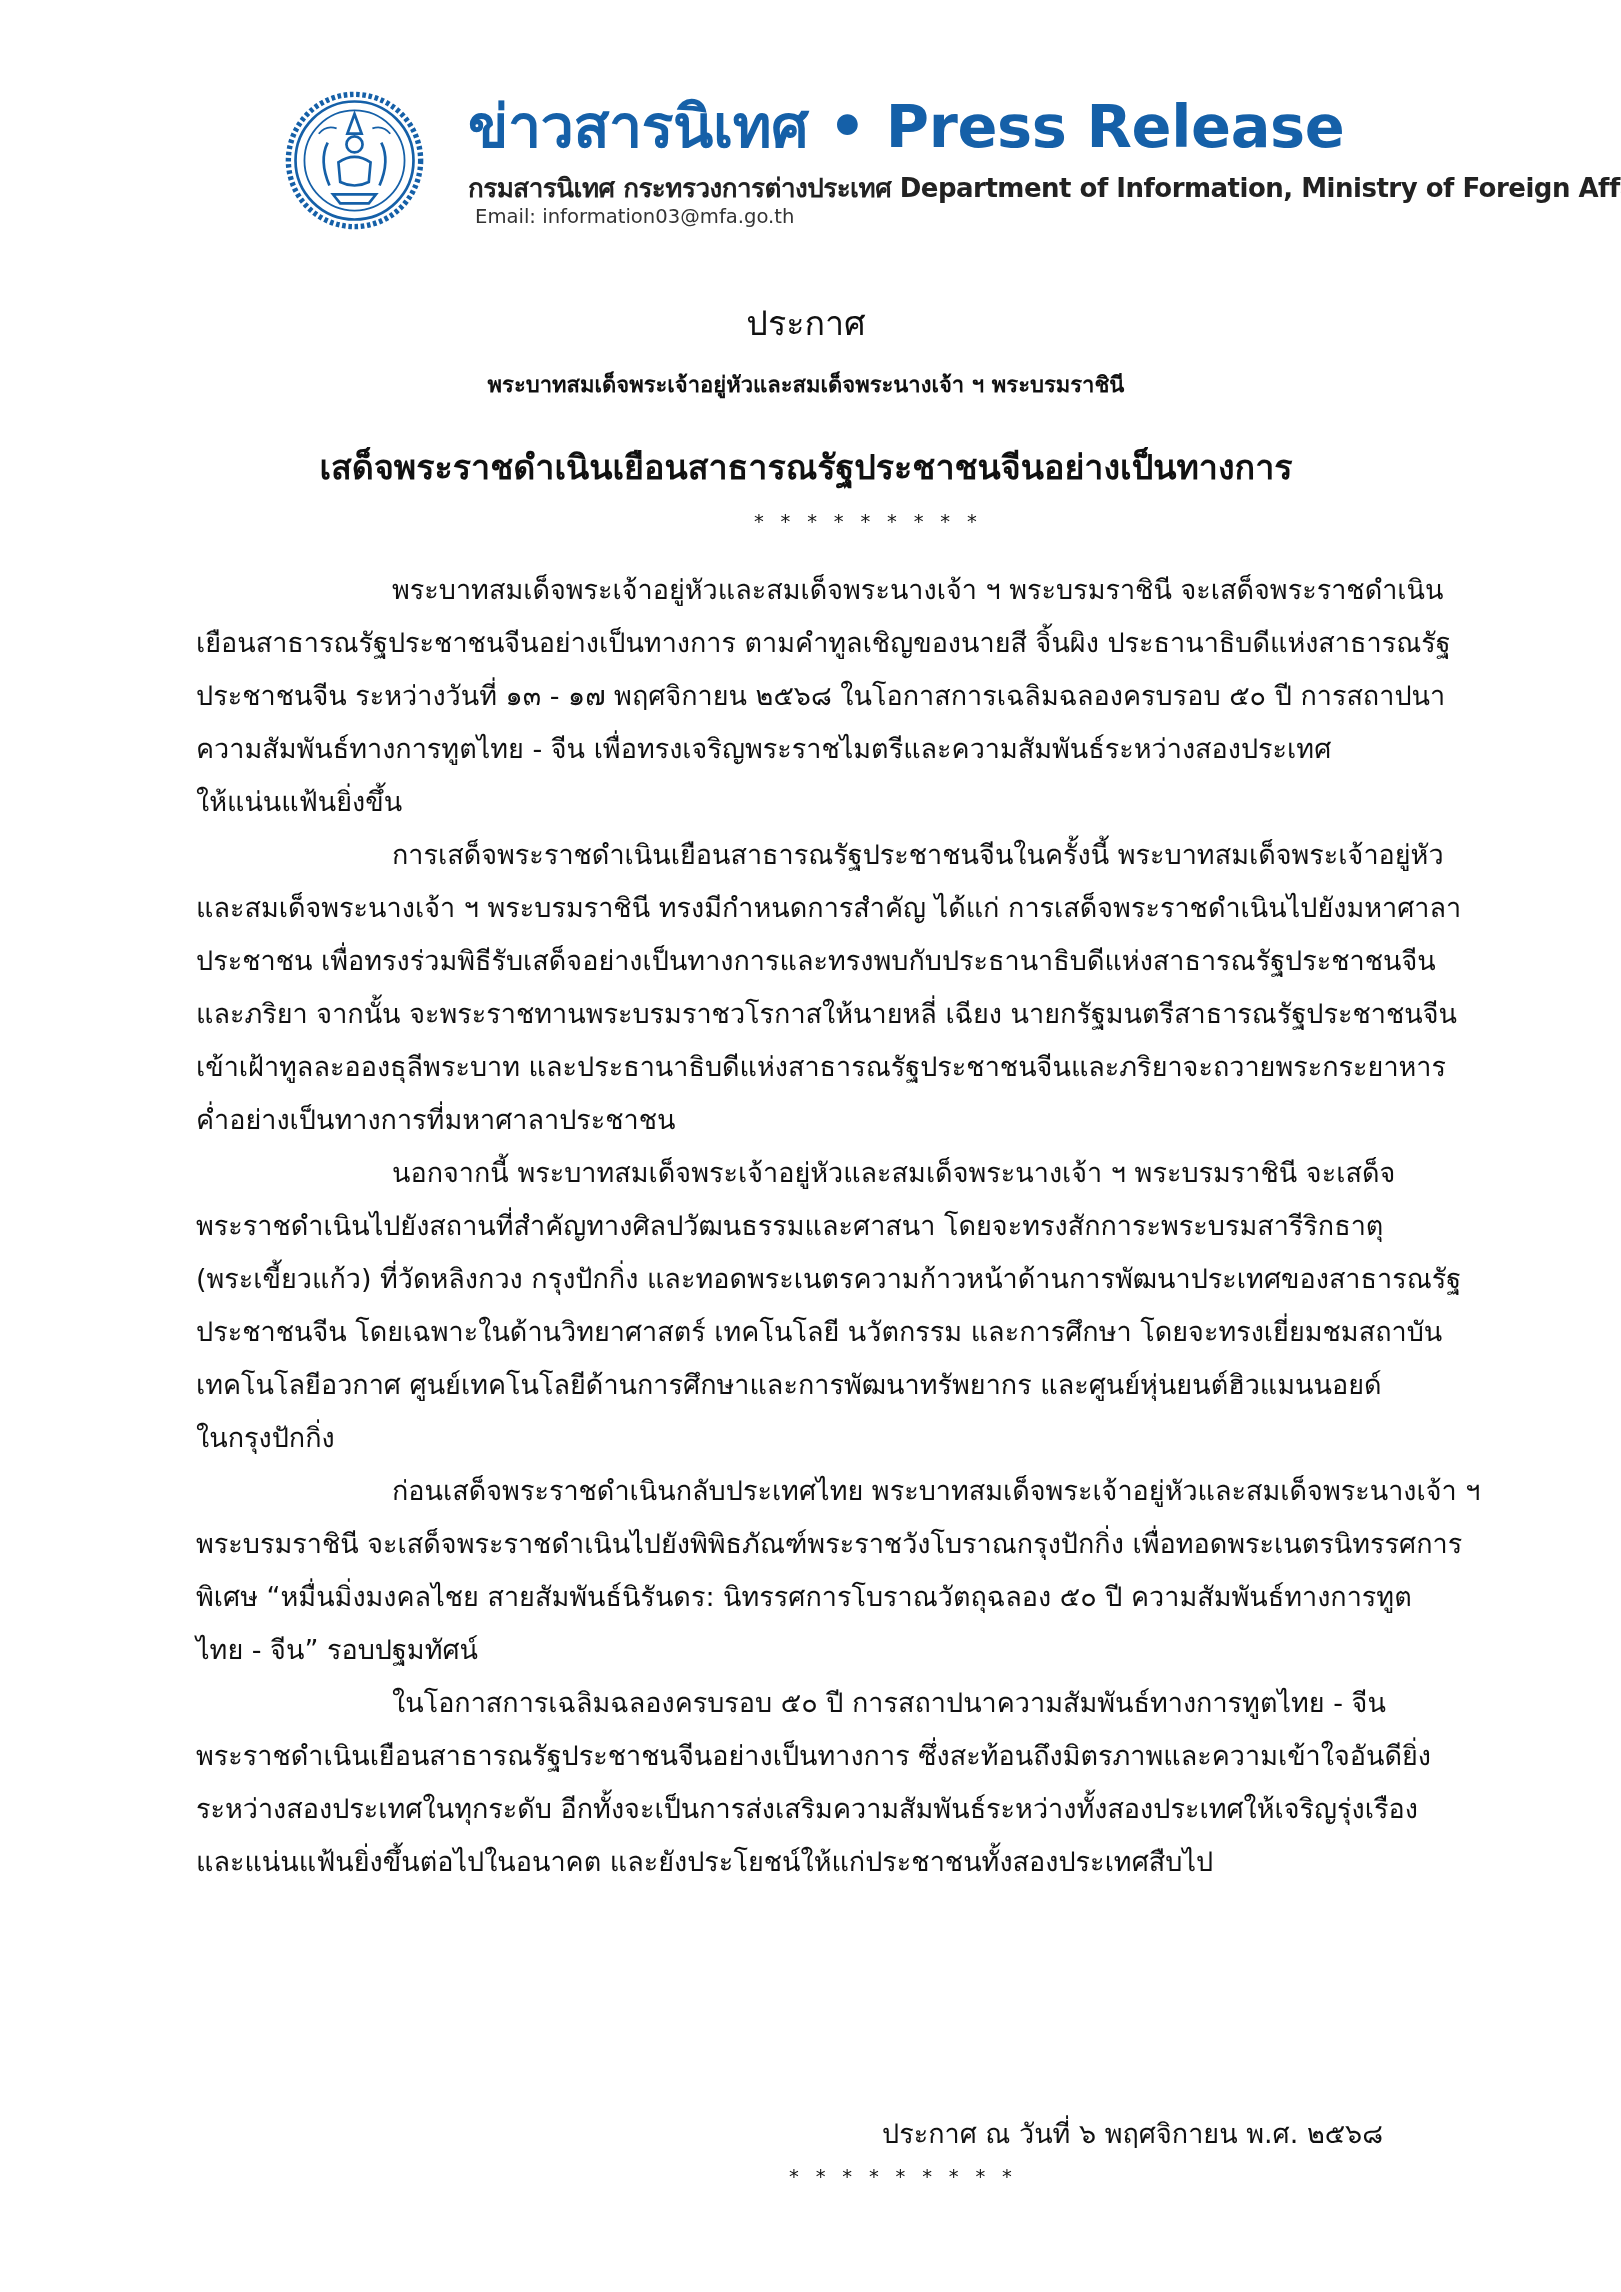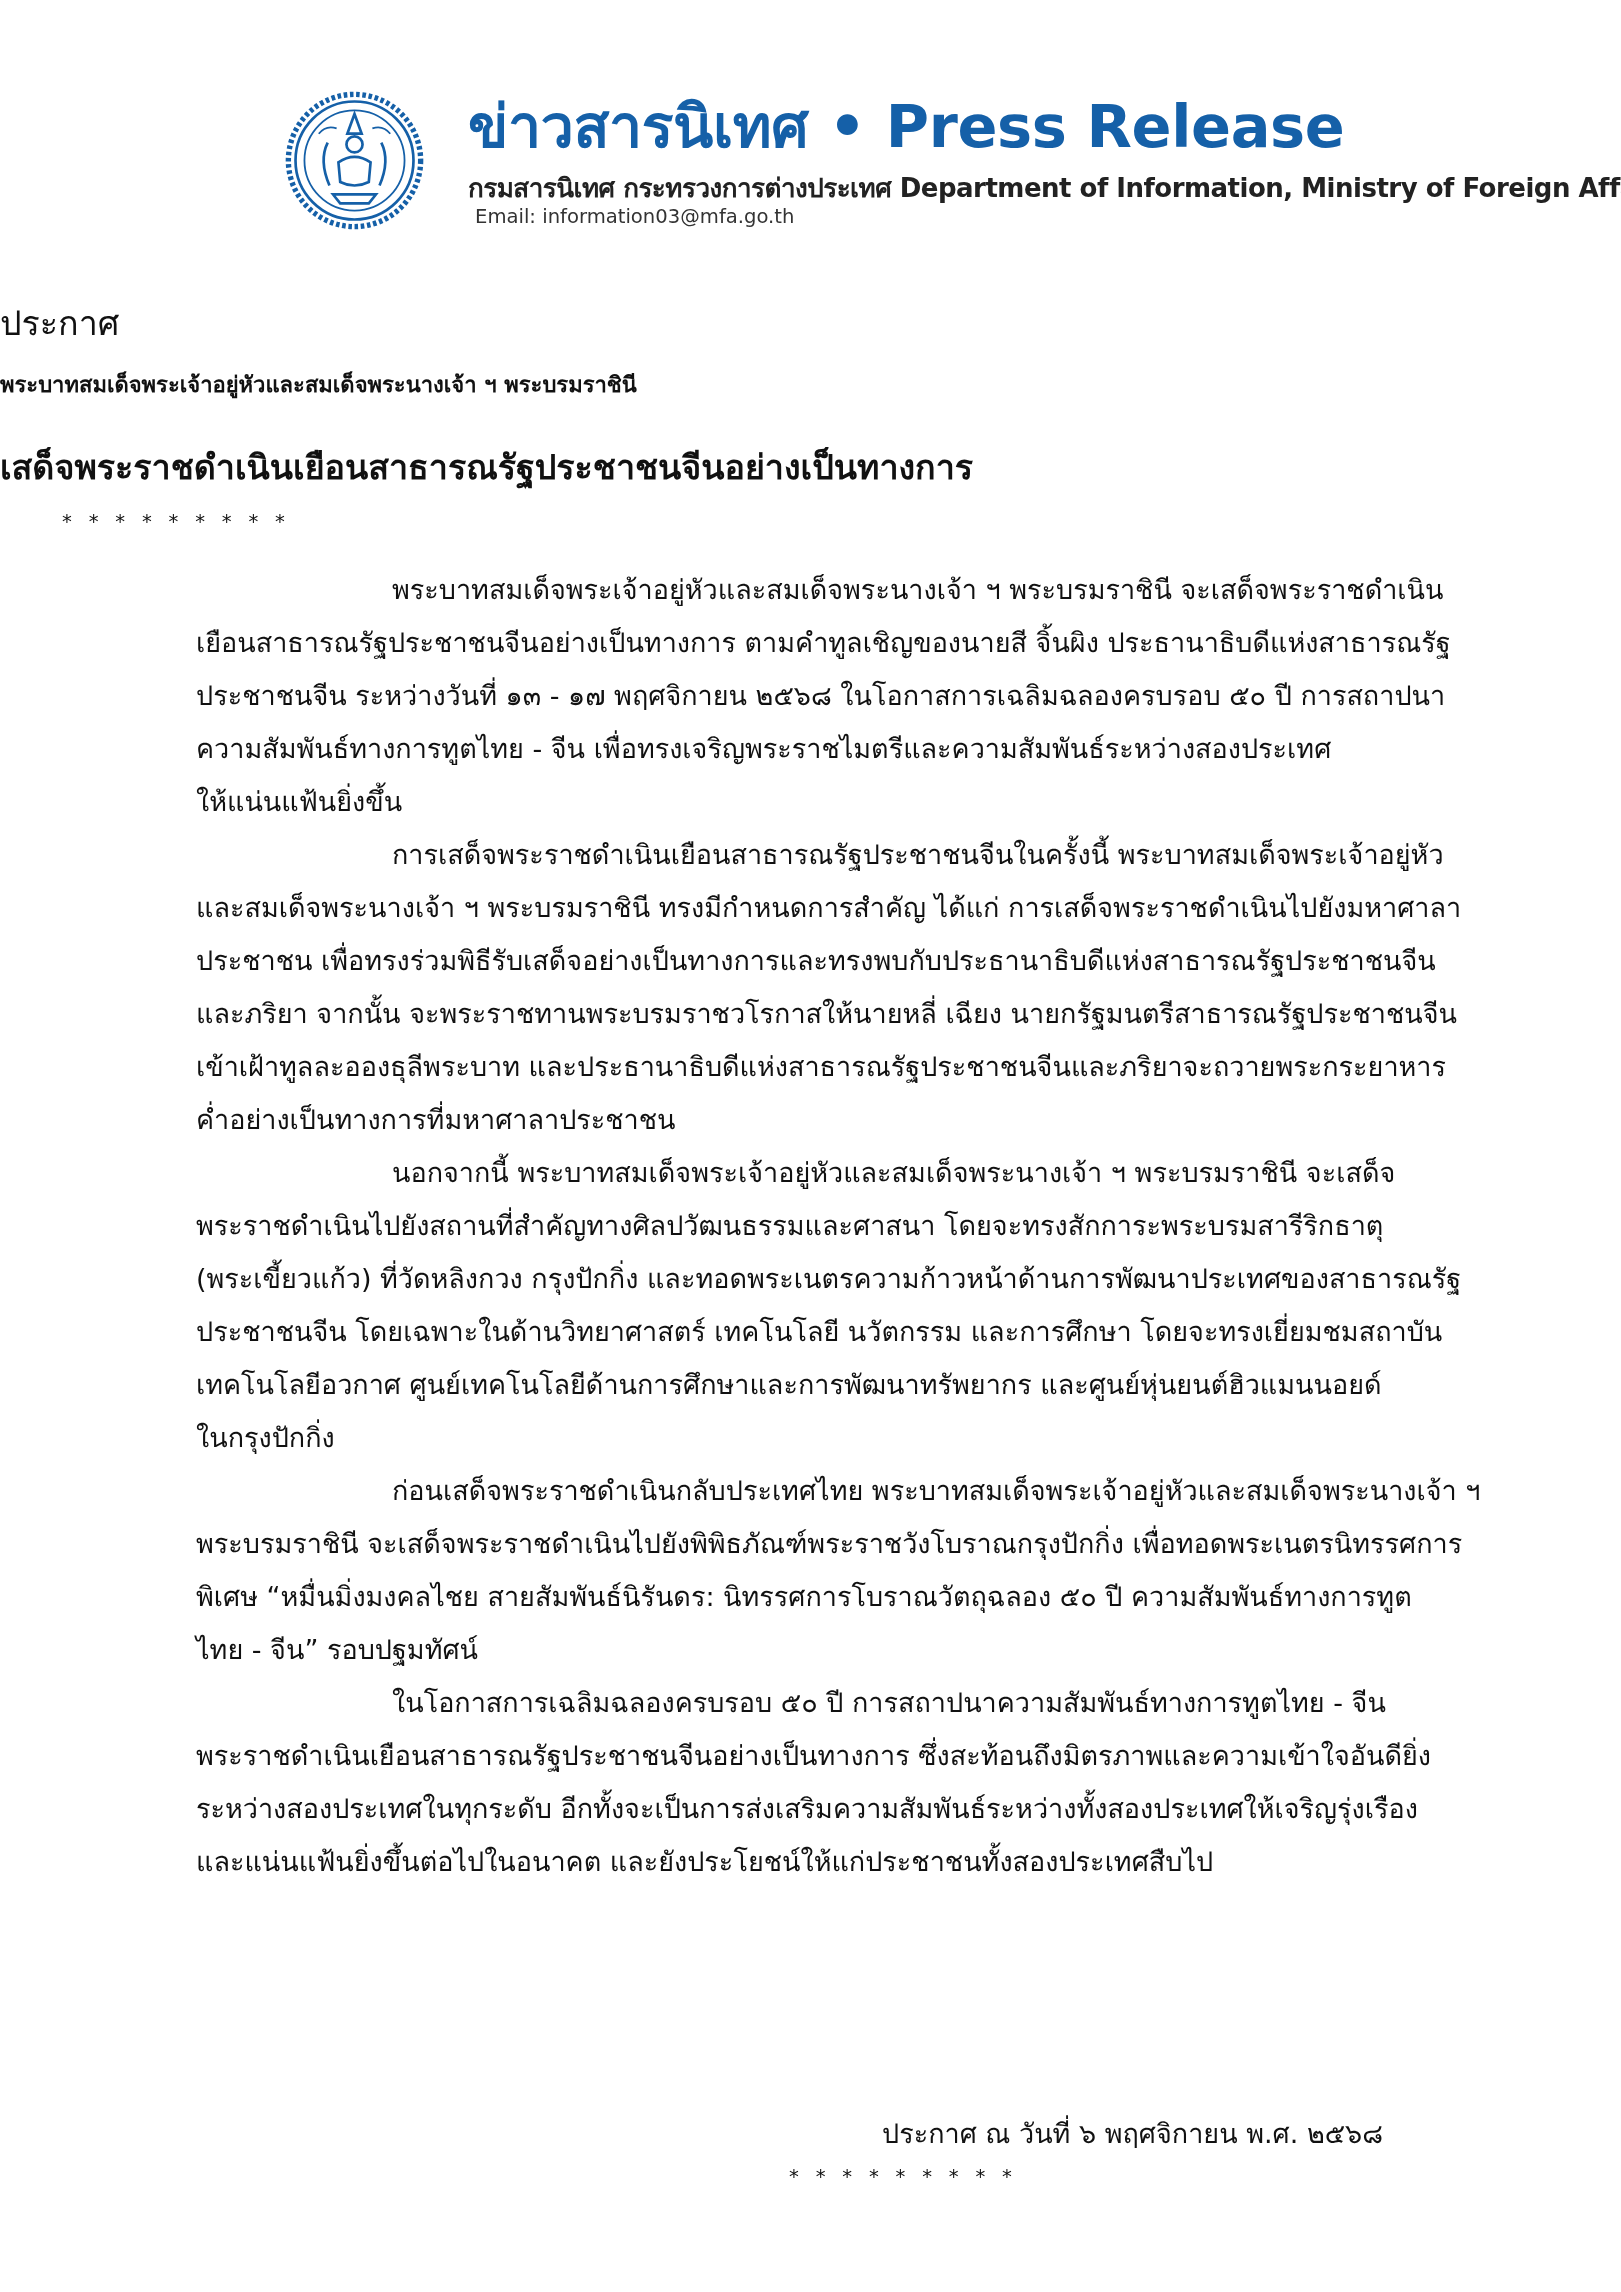--- a/index.html
+++ b/index.html
@@ -6,21 +6,21 @@
   body { width: 1622px; height: 2293px; position: relative; overflow: hidden;
          font-family: "DejaVu Sans", "Liberation Sans", sans-serif; color: #111; }
   .header { position: absolute; left: 283px; top: 89px; width: 1158px; height: 151px; }
   .logo { position: absolute; left: 0; top: 0; width: 143px; height: 143px; }
   .htitle { position: absolute; left: 185px; top: 1.8px; font-size: 59px; font-weight: bold;
             color: var(--brand); white-space: nowrap; letter-spacing: -0.4px; line-height: 71px; }
   .hsub { position: absolute; left: 185px; top: 78px; font-size: 26px; font-weight: bold;
           color: #222; white-space: nowrap; letter-spacing: -0.5px; }
   .hemail { position: absolute; left: 185px; top: 116px; font-size: 19.6px; color: #333; white-space: nowrap; margin-left: 7px; }
 
-  .t-center { position: absolute; left: 0; width: 1612px; text-align: left; white-space: nowrap; }
+  .t-center { position: absolute; left: 0; width: 1612px; text-align: center; white-space: nowrap; }
   .ann { top: 296px; font-size: 34px; }
   .title1 { top: 367px; font-size: 22px; font-weight: bold; }
   .title2 { top: 440px; font-size: 34px; font-weight: bold; }
   .stars { top: 510px; font-size: 19.6px; letter-spacing: 5.3px; padding-left: 62px; }
 
   .body { position: absolute; left: 196px; top: 563px; width: 1274px; }
   .para { font-size: 27px; line-height: 53px; margin: 0; }
   .line { white-space: nowrap; display: block; }
   .line.indent { padding-left: 196px; }
 

